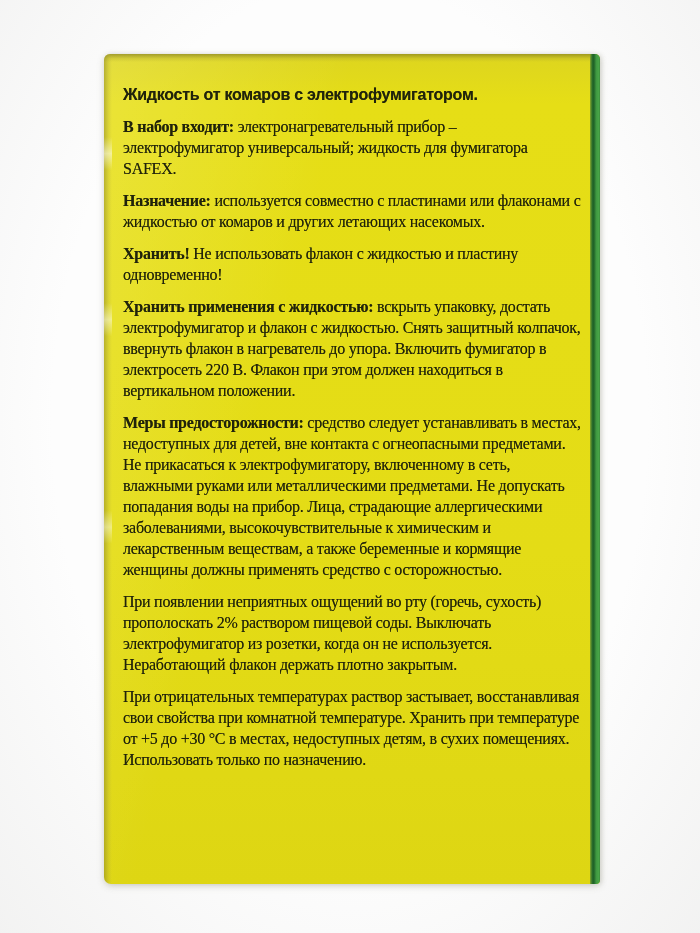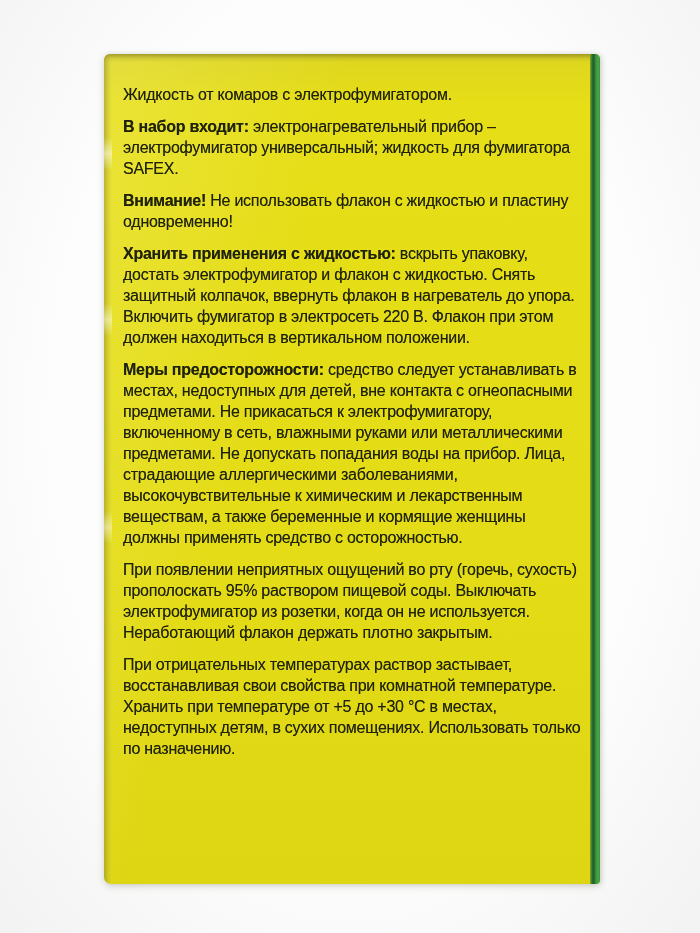--- a/index.html
+++ b/index.html
@@ -63,44 +63,46 @@
     left: 19px;
     top: 30px;
     width: 458px;
     color: #20230b;
     font-size: 16px;
     line-height: 21px;
     letter-spacing: -0.25px;
     text-shadow: 0 0 0.4px rgba(32,35,11,0.6);
   }
   .product-title {
-    font-weight: 400;
+    font-weight: 700;
     margin: 0 0 11px 0;
   }
   .para {
     margin: 0 0 11px 0;
+    font-family: Liberation Serif, serif;
   }
   .para:last-child { margin-bottom: 0; }
   .lead {
     font-weight: 700;
   }
 </style>
 </head>
 <body>
 
 <div class="photo-canvas">
   <div class="product-box">
     <div class="box-top-edge"></div>
     <div class="box-left-edge"></div>
     <div class="green-stripe"></div>
     <div class="label-text">
       <div class="product-title">Жидкость от комаров с электрофумигатором.</div>
       <div>
           <div class="para"><span class="lead">В набор входит: </span>электронагревательный прибор – электрофумигатор универсальный; жидкость для фумигатора SAFEX.</div>
-          <div class="para"><span class="lead">Внимание! </span>Не использовать флакон с жидкостью и пластину одновременно!</div>
+          <div class="para"><span class="lead">Назначение: </span>используется совместно с пластинами или флаконами с жидкостью от комаров и других летающих насекомых.</div>
+          <div class="para"><span class="lead">Хранить! </span>Не использовать флакон с жидкостью и пластину одновременно!</div>
           <div class="para"><span class="lead">Хранить применения с жидкостью: </span>вскрыть упаковку, достать электрофумигатор и флакон с жидкостью. Снять защитный колпачок, ввернуть флакон в нагреватель до упора. Включить фумигатор в электросеть 220 В. Флакон при этом должен находиться в вертикальном положении.</div>
           <div class="para"><span class="lead">Меры предосторожности: </span>средство следует устанавливать в местах, недоступных для детей, вне контакта с огнеопасными предметами. Не прикасаться к электрофумигатору, включенному в сеть, влажными руками или металлическими предметами. Не допускать попадания воды на прибор. Лица, страдающие аллергическими заболеваниями, высокочувствительные к химическим и лекарственным веществам, а также беременные и кормящие женщины должны применять средство с осторожностью.</div>
-          <div class="para">При появлении неприятных ощущений во рту (горечь, сухость) прополоскать 95% раствором пищевой соды. Выключать электрофумигатор из розетки, когда он не используется. Неработающий флакон держать плотно закрытым.</div>
+          <div class="para">При появлении неприятных ощущений во рту (горечь, сухость) прополоскать 2% раствором пищевой соды. Выключать электрофумигатор из розетки, когда он не используется. Неработающий флакон держать плотно закрытым.</div>
           <div class="para">При отрицательных температурах раствор застывает, восстанавливая свои свойства при комнатной температуре. Хранить при температуре от +5 до +30 °С в местах, недоступных детям, в сухих помещениях. Использовать только по назначению.</div>
         </div>
     </div>
   </div>
 </div>
 
 </body></html>

